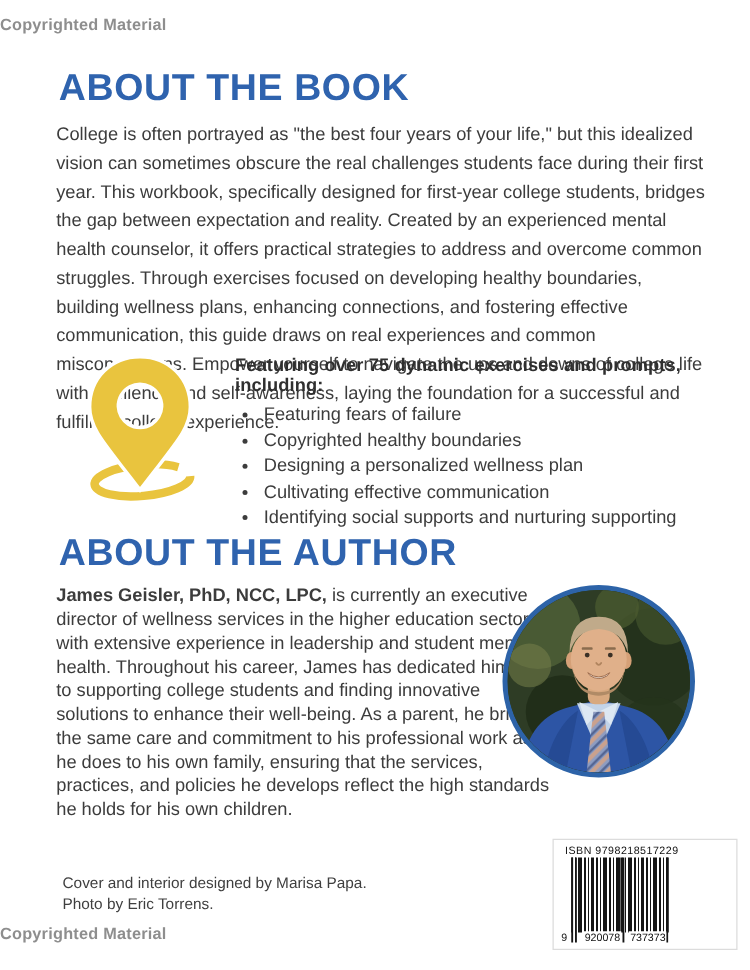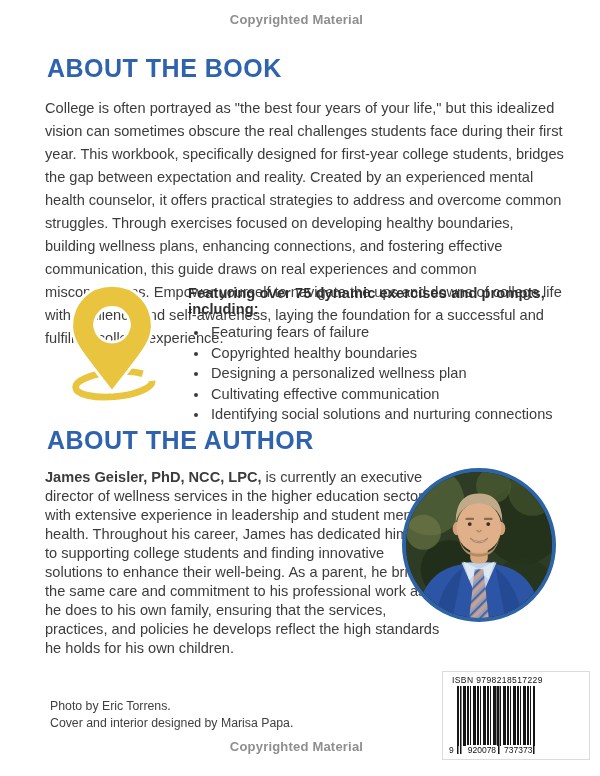--- a/index.html
+++ b/index.html
@@ -13,31 +13,30 @@
   html,body{width:600px;height:776px;}
   body{
     position:relative;
     background:#ffffff;
     font-family:"Liberation Sans", sans-serif;
     color:var(--text-dark);
     overflow:hidden;
   }
   .copyright{
     position:absolute;left:0;width:593px;
-    text-align:center;
     font-size:13px;font-weight:600;
     color:var(--copyright-gray);
     letter-spacing:.2px;
   }
   .copyright.top{top:12px;}
   .copyright.bottom{top:739px;}
   h1.section-heading{
     position:absolute;left:47px;
     color:var(--heading-blue);
-    font-size:25px;font-weight:bold;
+    font-size:30px;font-weight:bold;
     letter-spacing:.5px;
   }
   #book-heading{top:54px;}
   #author-heading{top:426px;}
   .book-desc{
     position:absolute;left:45px;top:97px;width:520px;
     font-size:14.6px;line-height:23px;
   }
   .features{
     position:absolute;left:64px;top:283px;width:510px;
@@ -132,21 +131,21 @@
                M50 25 a18 18 0 1 1 -0.01 0 Z"></path>
     </svg>
   </div>
   <div class="features-content">
     <div class="features-heading">Featuring over 75 dynamic exercises and prompts, including:</div>
     <ul class="features-list">
         <li>Featuring fears of failure</li>
         <li>Copyrighted healthy boundaries</li>
         <li>Designing a personalized wellness plan</li>
         <li>Cultivating effective communication</li>
-        <li>Identifying social solutions and nurturing connections</li>
+        <li>Identifying social supports and nurturing supporting</li>
       </ul>
   </div>
 </div>
 
 <h1 class="section-heading" id="author-heading">ABOUT THE AUTHOR</h1>
 
 <p class="author-bio">
   <strong>James Geisler, PhD, NCC, LPC,</strong><span> is currently an executive director of wellness services in the higher education sector, with extensive experience in leadership and student mental health. Throughout his career, James has dedicated himself to supporting college students and finding innovative solutions to enhance their well-being. As a parent, he brings the same care and commitment to his professional work as he does to his own family, ensuring that the services, practices, and policies he develops reflect the high standards he holds for his own children.</span>
 </p>
 
@@ -198,17 +197,17 @@
       <div class="bc-digits">
         <span class="bc-digit-left">9</span>
         <span class="bc-digit-mid">920078</span>
         <span class="bc-digit-right">737373</span>
       </div>
     </div>
   </div>
 </div>
 
 <div class="credits">
+  <div>Cover and interior designed by Marisa Papa.</div>
   <div>Photo by Eric Torrens.</div>
-  <div>Cover and interior designed by Marisa Papa.</div>
 </div>
 
 <div class="copyright bottom">Copyrighted Material</div>
 
 </body></html>

